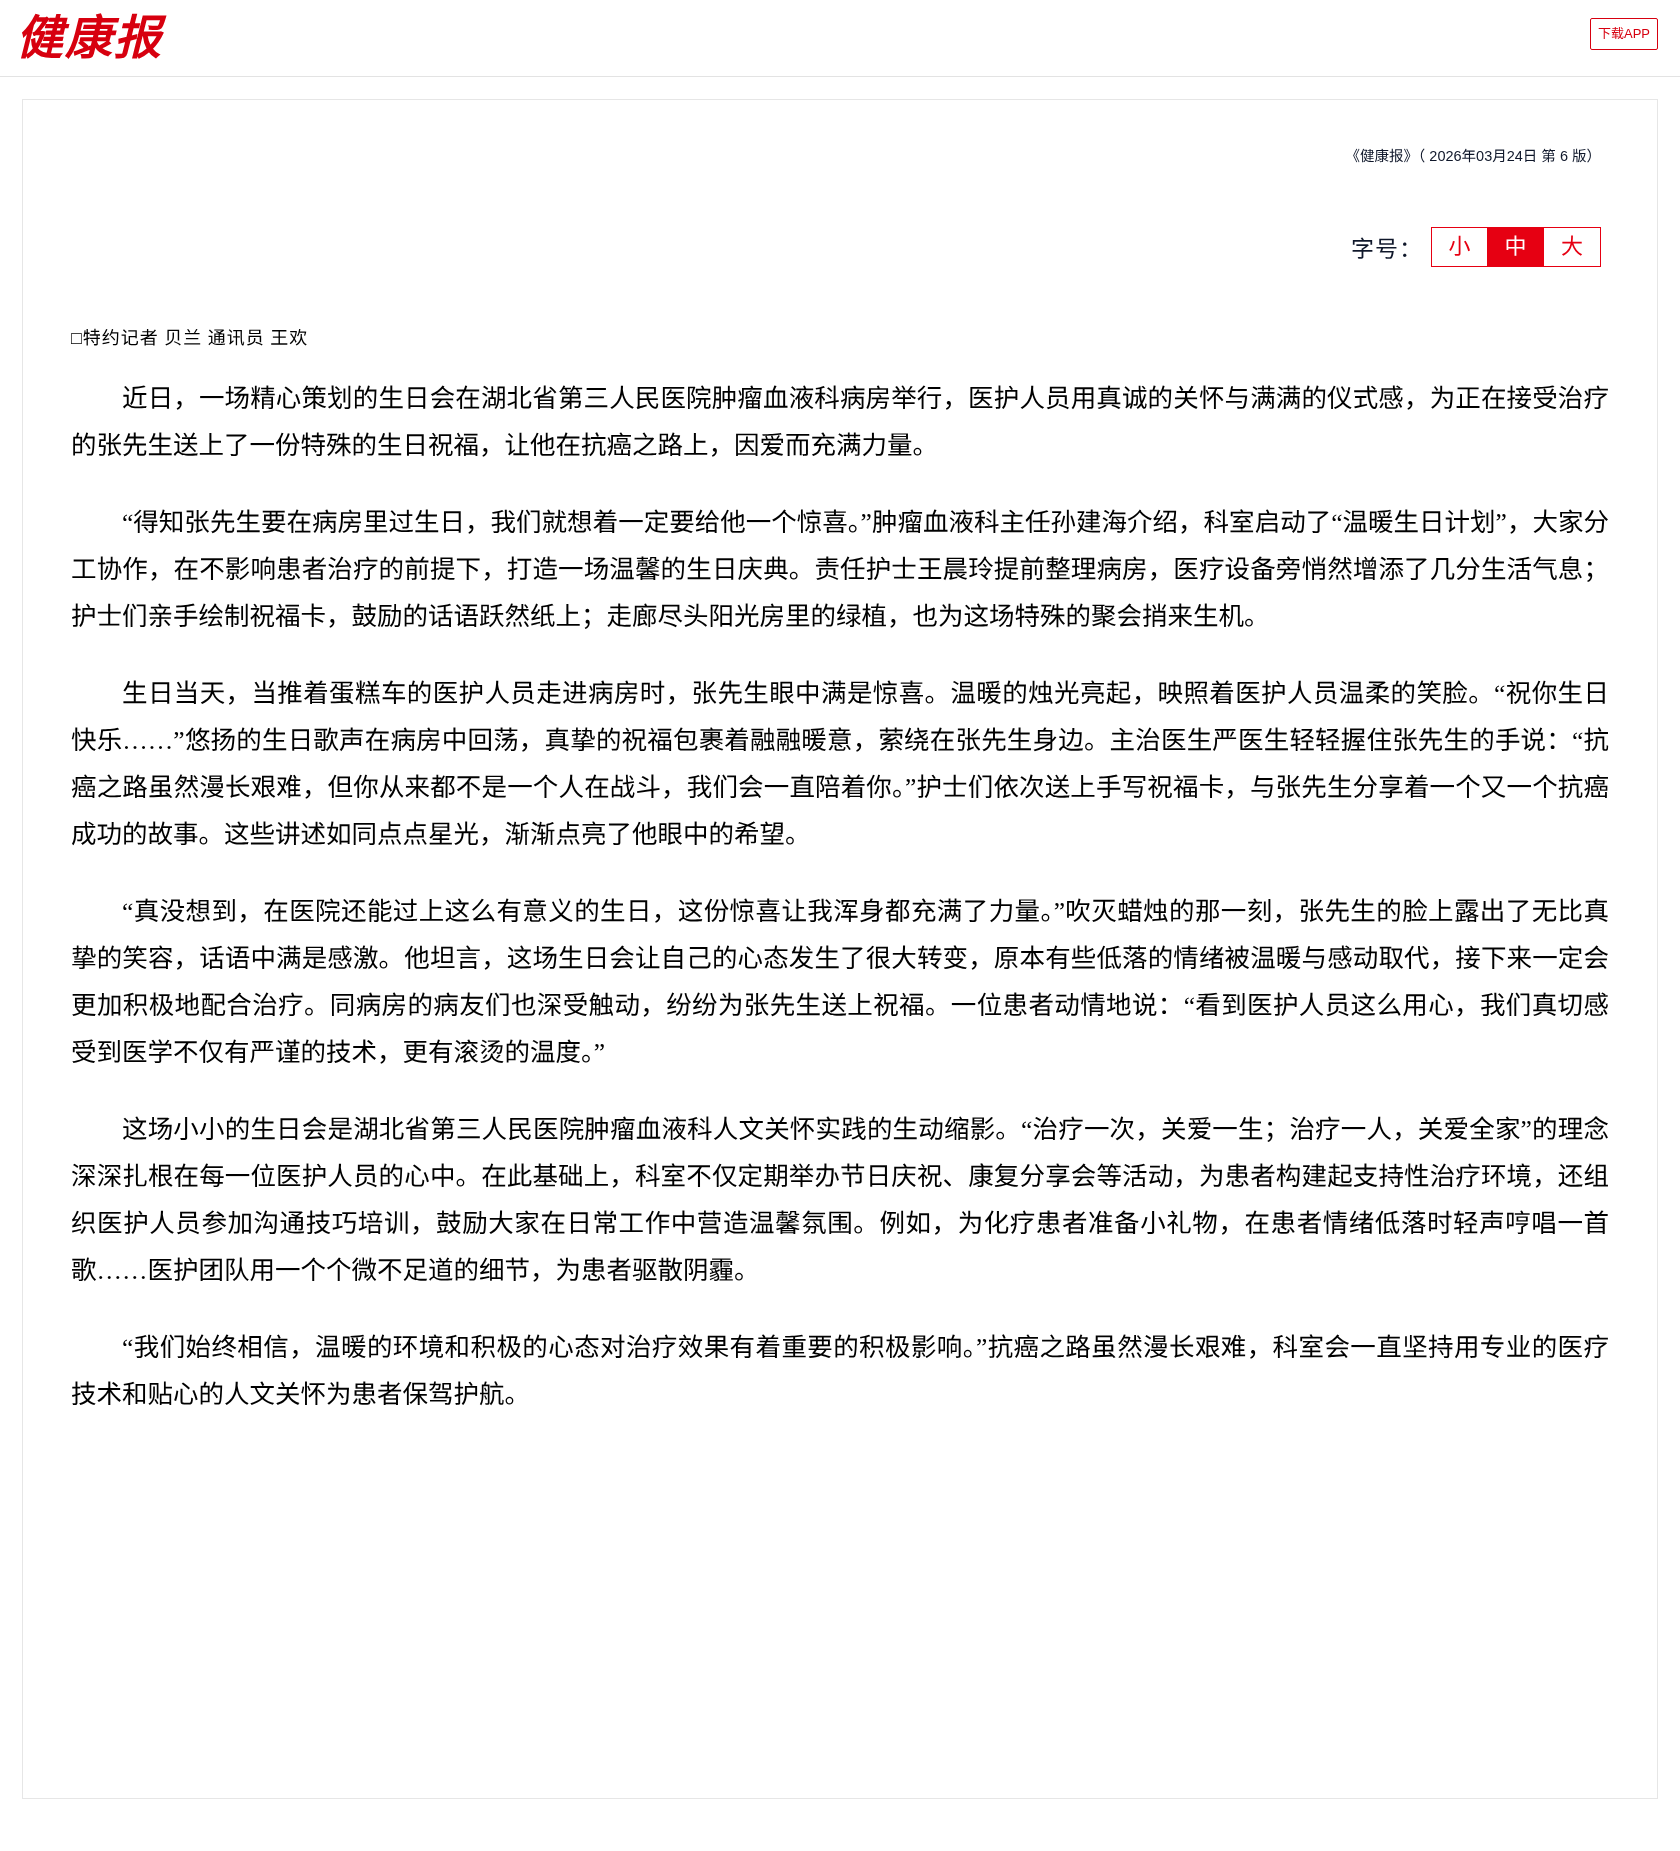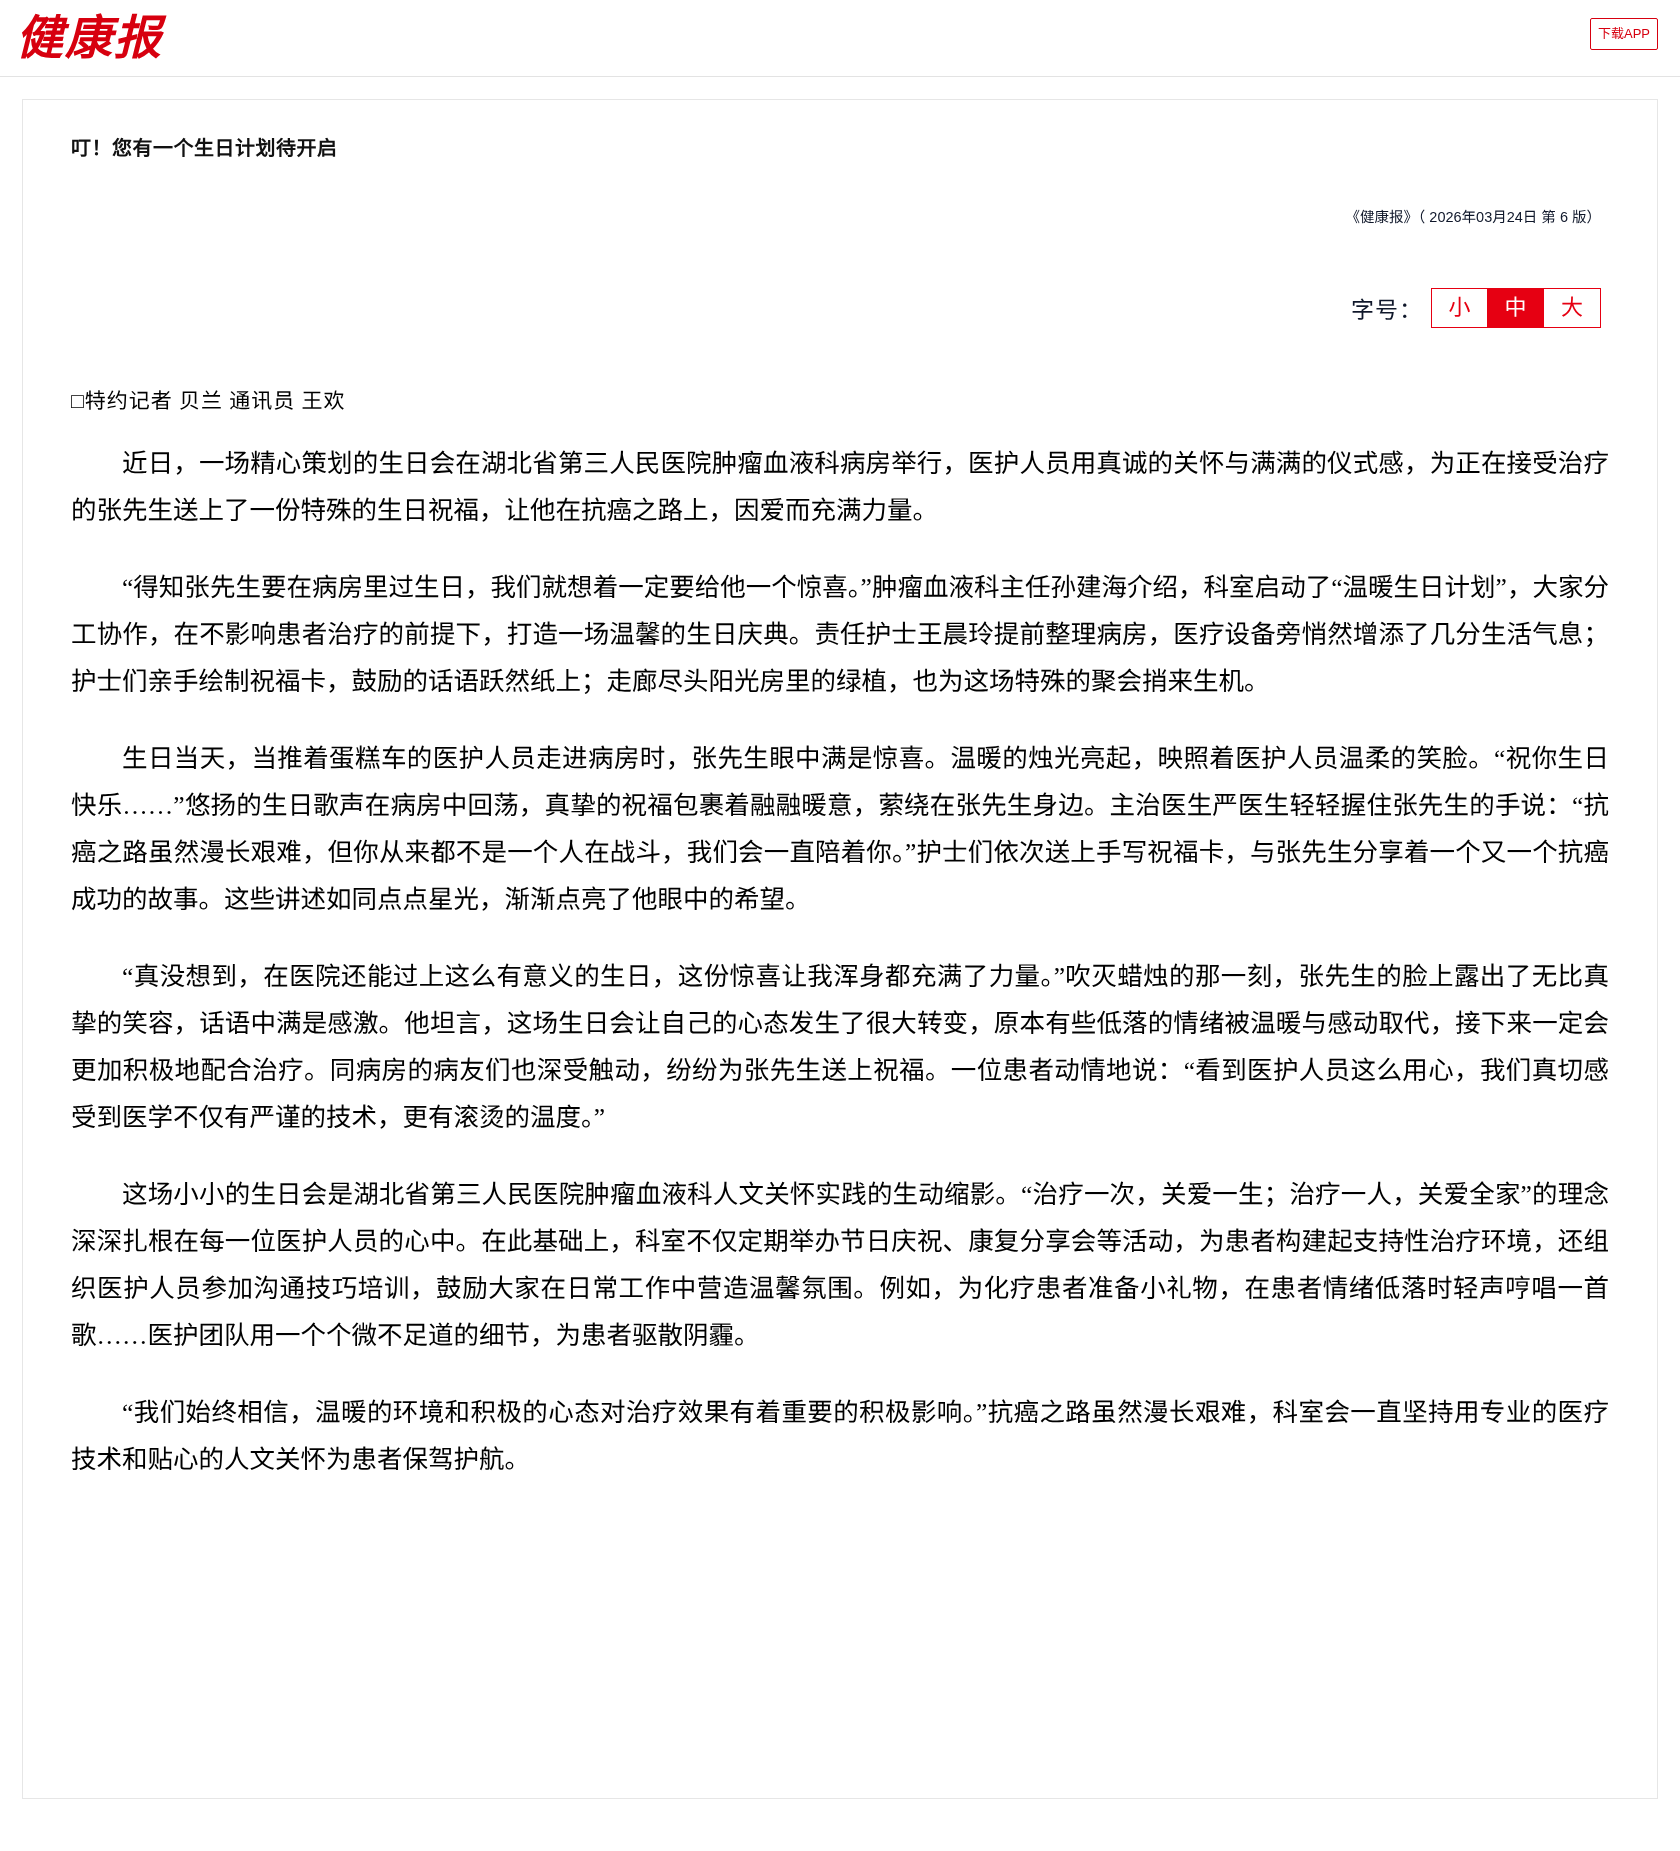--- a/index.html
+++ b/index.html
@@ -122,21 +122,21 @@
     box-sizing: border-box;
   }
   .fs-btn:last-child { border-right: none; }
   .fs-btn.active {
     background: #e60012;
     color: #fff;
   }
 
   
   .byline {
-    font-size: 21px;
+    font-size: 18px;
     color: #000;
     margin-top: 56px;
     letter-spacing: 1px;
   }
   .body-text {
     margin-top: 26px;
   }
   .body-text p {
     font-size: 25.5px;
     line-height: 47px;
@@ -153,21 +153,20 @@
 
   <div class="site-header">
     <div class="logo">健康报</div>
     <div class="download-app">下载APP</div>
   </div>
 
   <div class="article-card">
     <div class="inner">
 
 
-      <div class="headline">叮！您有一个生日计划待开启</div>
 
       <div class="source-line">《健康报》（ 2026年03月24日 第 6 版）</div>
 
       <div class="fontsize-bar">
         <span class="fontsize-label">字号：</span>
         <div class="fontsize-group">
           <div class="fs-btn">小</div>
           <div class="fs-btn active">中</div>
           <div class="fs-btn">大</div>
         </div>

